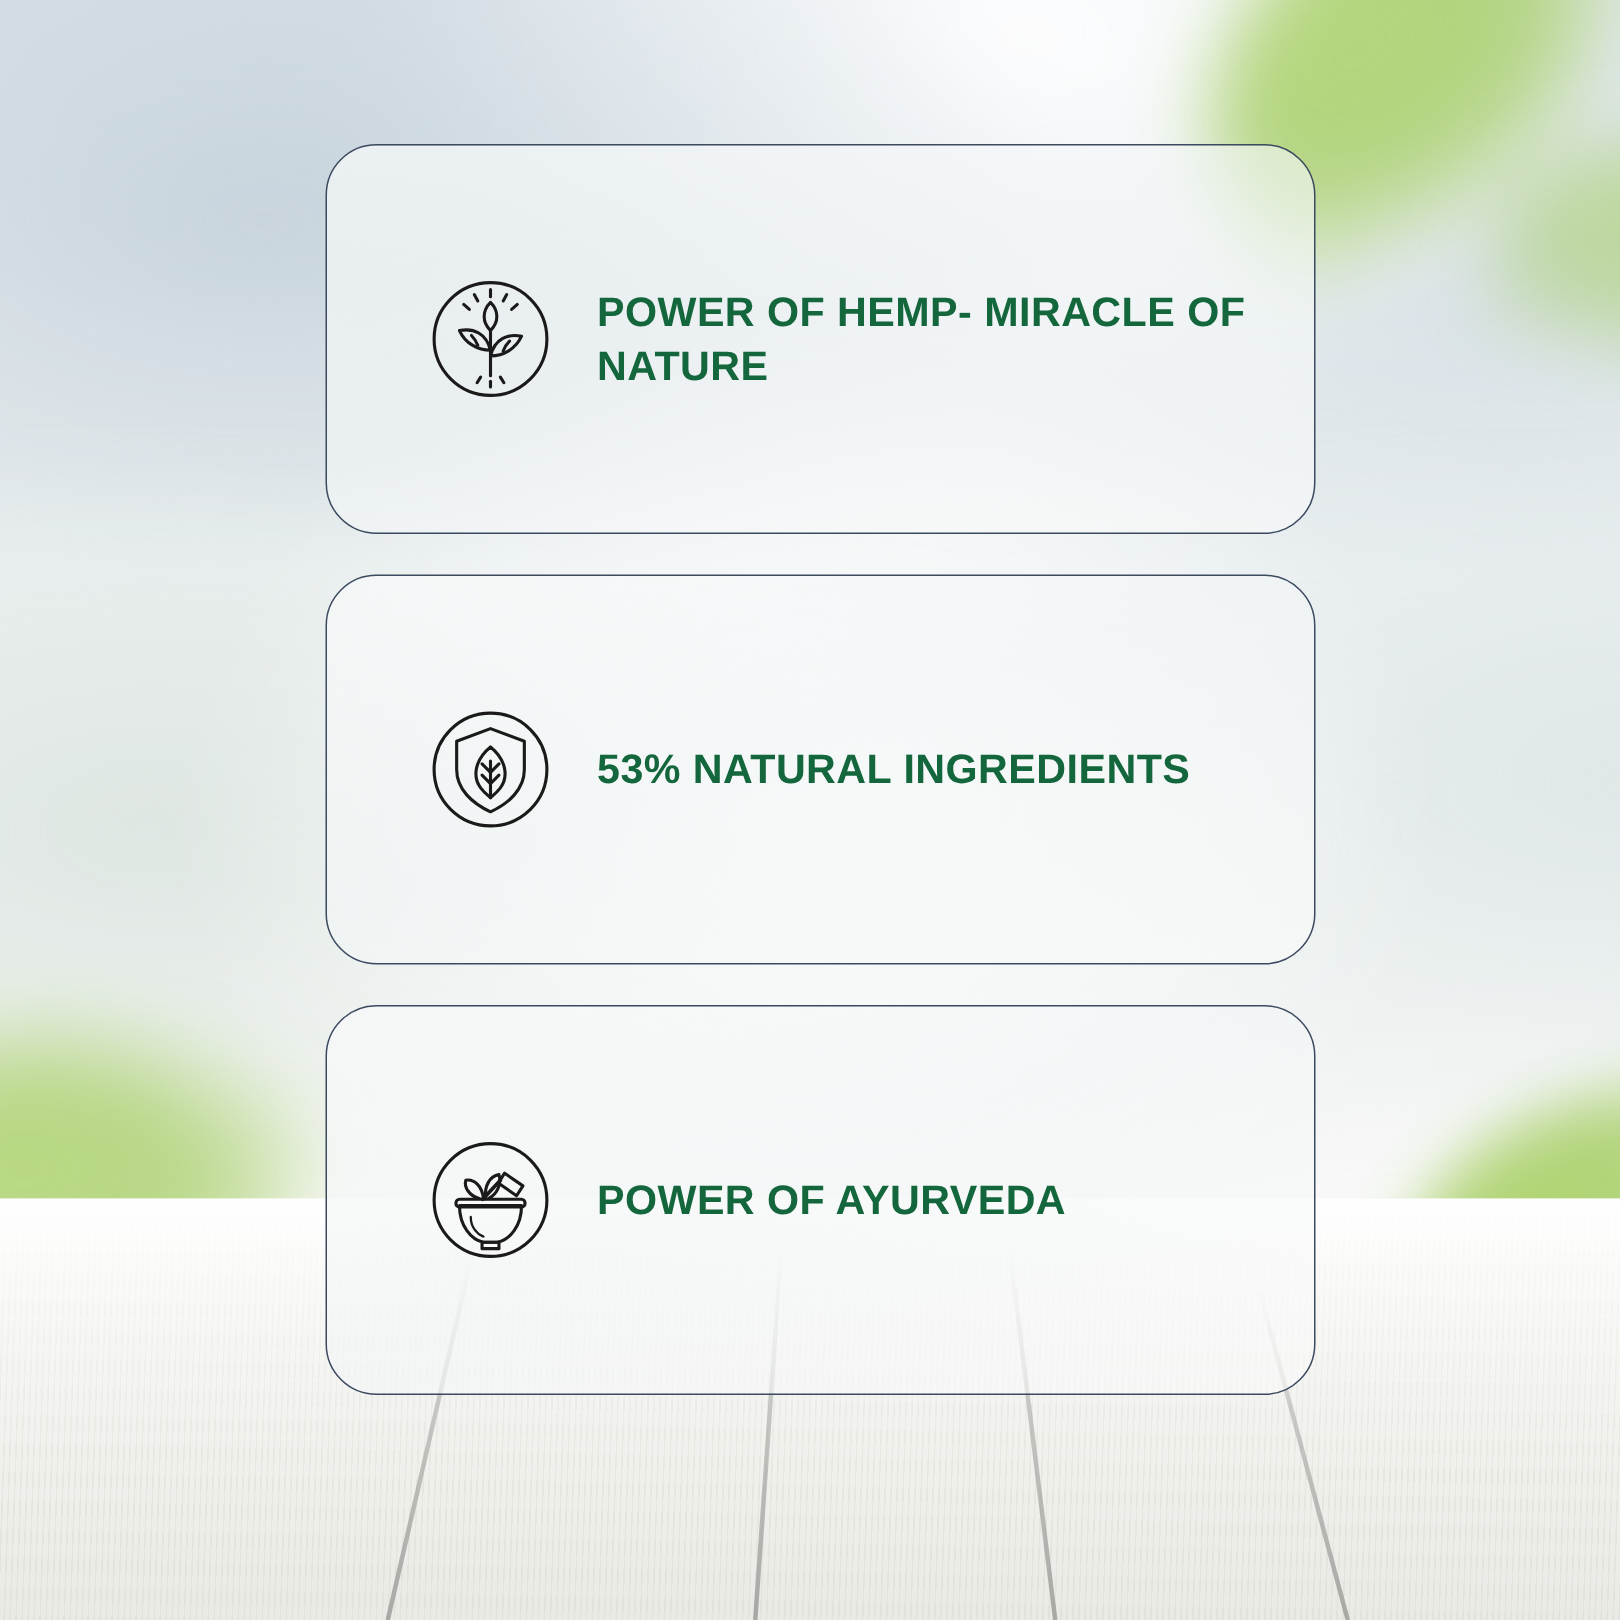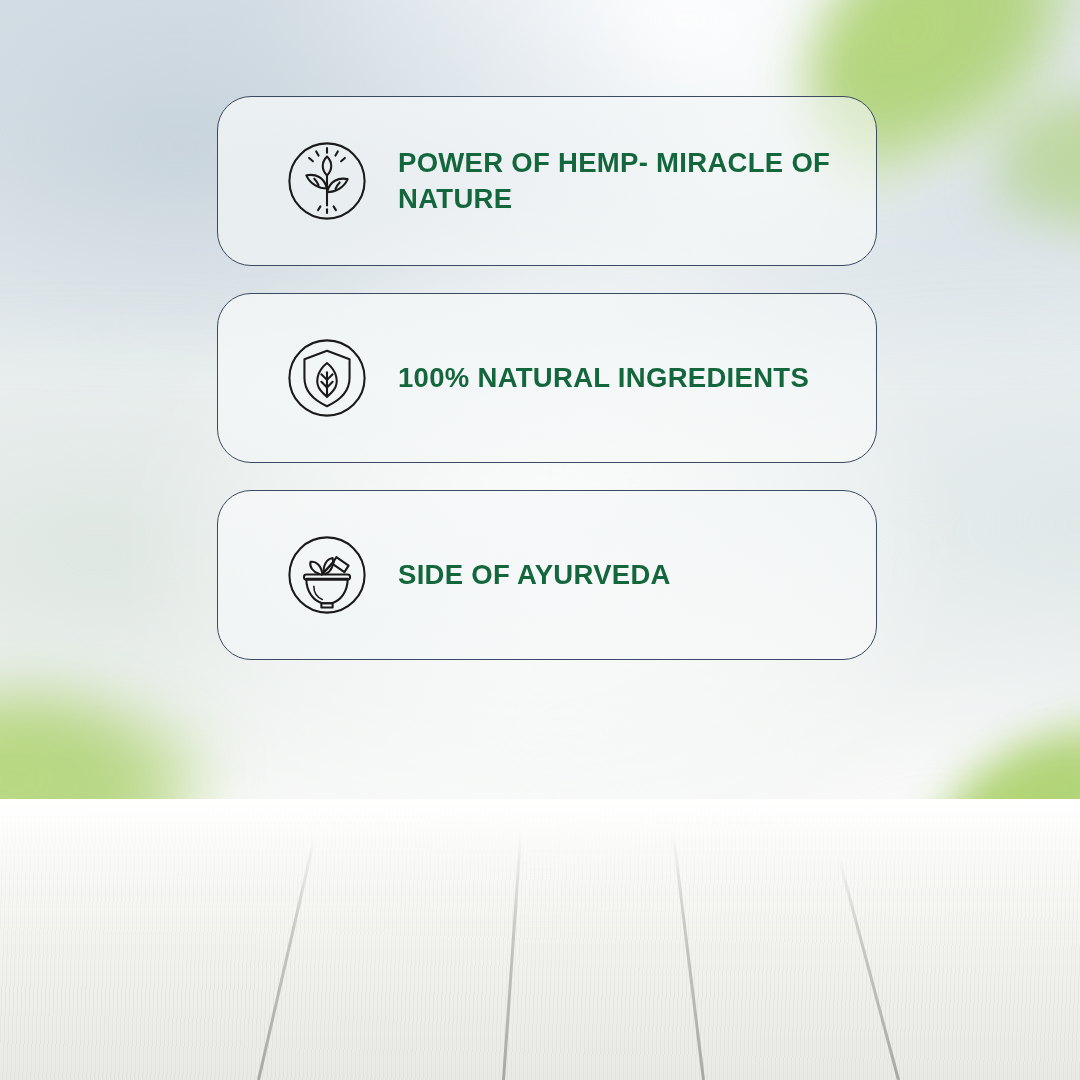--- a/index.html
+++ b/index.html
@@ -113,21 +113,21 @@
   .cards {
     position: absolute;
     left: 217px;
     top: 96px;
     width: 660px;
   }
   .card {
     position: relative;
     box-sizing: border-box;
     width: 660px;
-    height: 170px;
+    height: 260px;
     margin-bottom: 27px;
     border: 1.6px solid #3b4a60;
     border-radius: 34px;
     background: linear-gradient(160deg,
         rgba(248,250,250,0.72) 0%,
         rgba(243,246,247,0.62) 45%,
         rgba(250,251,250,0.58) 100%);
     display: flex;
     align-items: center;
     padding-left: 62px;
@@ -212,35 +212,35 @@
           <circle cx="50" cy="50" r="40"></circle>
           <path d="M50 21 L74 30 V50 C74 64 63 74 50 80 C37 74 26 64 26 50 V30 Z"></path>
           <path d="M50 34 C61 43 63 55 57 63 C54 67 51 69 50 70 C49 69 46 67 43 63 C37 55 39 43 50 34 Z"></path>
           <path d="M50 70 V44"></path>
           <path d="M50 52 L44 46"></path>
           <path d="M50 52 L56 46"></path>
           <path d="M50 60 L44 54"></path>
           <path d="M50 60 L56 54"></path>
         </svg>
       </div>
-      <div class="card-text">100% NATURAL INGREDIENTS</div>
+      <div class="card-text">53% NATURAL INGREDIENTS</div>
     </div>
 
 
     <div class="card">
       <div class="card-icon">
         <svg viewBox="0 0 100 100" fill="none" stroke="#1a1a1a" stroke-width="2.2" stroke-linecap="round" stroke-linejoin="round">
           <circle cx="50" cy="50" r="40"></circle>
           <path d="M28 54 H72 C72 68 64 78 55 80 H45 C36 78 28 68 28 54 Z"></path>
           <rect x="25.5" y="49.5" width="49" height="5.5" rx="2.6"></rect>
           <path d="M44 80 H56 V84.5 H44 Z"></path>
           <path d="M36 62 C36 69 40 74 45 76" stroke-width="1.6"></path>
           <path d="M60 31 L73 40 L68.5 47 L55.5 38 Z"></path>
           <path d="M57 36 L44.5 49.5" stroke-width="2.6"></path>
           <path d="M42 49 C35 47 31 41 32.5 36 C38.5 35 44 40 45 49"></path>
           <path d="M46.5 49 C45.5 40 49.5 33 56 32 C58 38 55 46 48.5 49"></path>
         </svg>
       </div>
-      <div class="card-text">SIDE OF AYURVEDA</div>
+      <div class="card-text">POWER OF AYURVEDA</div>
     </div>
 
   </div>
 </div>
 
 </body></html>

